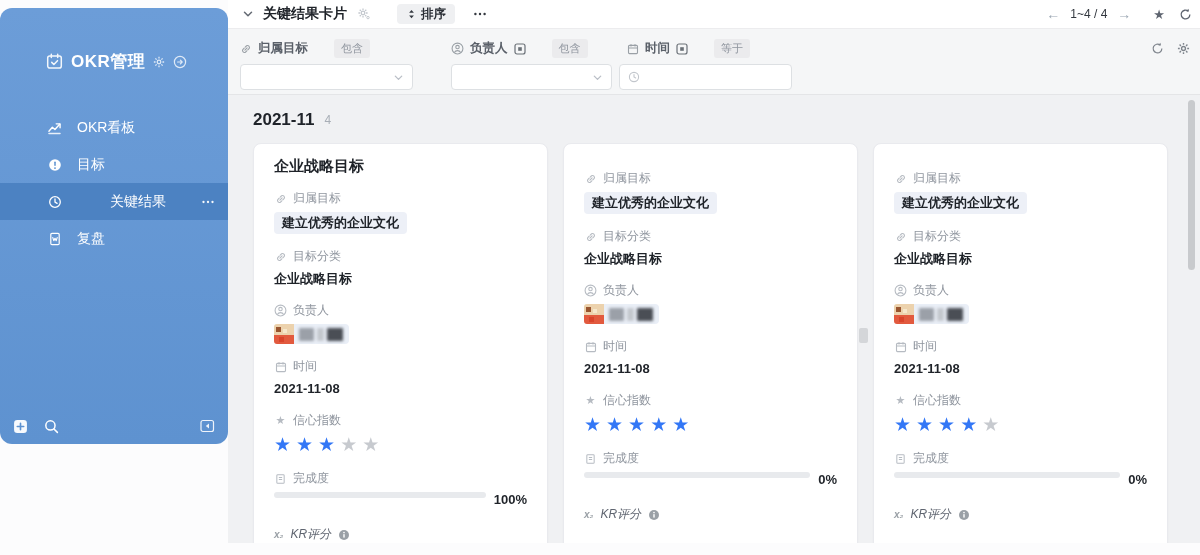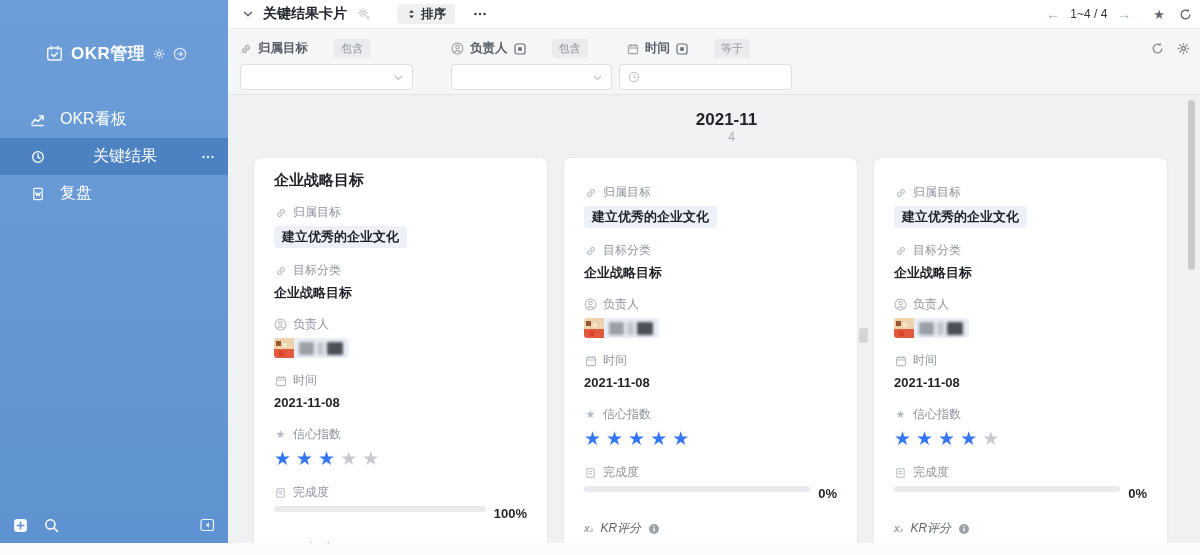--- a/index.html
+++ b/index.html
@@ -5,30 +5,31 @@
   * { box-sizing: border-box; margin: 0; padding: 0; }
   html,body { width:1200px; height:555px; overflow:hidden; }
   body {
     position: relative;
     font-family: "Liberation Sans", "DejaVu Sans", sans-serif;
     background: #fcfcfd;
     color: #1f2329;
   }
   
   .sidebar {
-    position:absolute; left:0; top:0; width:228px; height:543px;
+    position:absolute; left:0; top:8px; width:228px; height:436px;
     background: linear-gradient(180deg,#6c9dd8 0%, #5e92d0 100%);
     color:#fff;
+    border-radius:12px;
   }
   .sb-header { display:flex; align-items:center; padding:42px 0 0 46px; gap:8px; }
   .sb-title { font-size:17px; font-weight:bold; letter-spacing:.5px; }
   .sb-hicon { display:inline-flex; opacity:.92; }
   .sb-menu { margin-top:36px; }
-  .sb-item { height:37px; display:flex; align-items:center; padding-left:30px; gap:15px;
-             font-size:16px; cursor:pointer; position:relative; }
+  .sb-item { height:37px; display:flex; align-items:center; padding-left:47px; gap:15px;
+             font-size:14px; cursor:pointer; position:relative; }
   .sb-item.selected { background:#4c82c2;gap:48px; }
   .sb-ico { width:15px; display:inline-flex; justify-content:center; }
   .sb-dots { position:absolute; right:13px; top:13px; display:inline-flex; }
   .sb-footer { position:absolute; left:0; right:0; bottom:0; height:36px;
                display:flex; align-items:center; padding:0 13px; }
   .sb-footer .gap { width:16px; }
   .sb-footer .spacer { flex:1; }
   .ftr-ico { display:inline-flex; cursor:pointer; }
 
   
@@ -70,21 +71,21 @@
   .f-input .chev { margin-left:auto; display:inline-flex; color:#b9bec6; }
   .f-input .clock { display:inline-flex; color:#c2c6cc; }
   .fb-right { position:absolute; right:10px; top:13px; display:flex; gap:13px; color:#7f858d; }
   .fb-right .ic { display:inline-flex; cursor:pointer; }
 
   
   .content {
     position:absolute; left:228px; top:95px; width:972px; height:448px;
     background:#f0f1f3; overflow:hidden;
   }
-  .group-hd { padding:15px 0 13px 25px; display:flex; align-items:center;flex-direction:column; }
+  .group-hd { padding:15px 0 13px 25px; display:flex; align-items:center; }
   .group-title { font-size:17px; font-weight:bold; }
   .group-count { font-size:12px; color:#a8aeb6; margin-left:10px; }
   .cards { display:flex; gap:15px; padding-left:25px; }
   .card {
     width:295px; min-height:520px; background:#fff; border:1px solid #e9eaee;
     border-radius:8px; padding:12px 20px 20px 20px;
     box-shadow:0 1px 2px rgba(0,0,0,.03); cursor:pointer; flex:none;
   }
   .c-title { font-size:15px; font-weight:bold; height:20px; line-height:20px;
              white-space:nowrap; overflow:hidden; }
@@ -161,20 +162,30 @@
     <div class="sb-item">
       <span class="sb-ico">
         <svg width="15" height="15" viewBox="0 0 14 14" fill="none" stroke="#fff" stroke-width="1.3" stroke-linecap="round" stroke-linejoin="round">
             <path d="M1.8 10.5L5 6.8l2.4 2L11.8 4"></path>
             <path d="M12.2 7.2V3.6H8.6"></path>
             <path d="M1.8 12.6h10.4" opacity=".85"></path>
           </svg>
       </span>
       <span class="sb-label">OKR看板</span>
     </div>
+    <div class="sb-item">
+      <span class="sb-ico">
+        <svg width="14" height="14" viewBox="0 0 14 14">
+            <circle cx="7" cy="7" r="5.8" fill="#fff"></circle>
+            <rect x="6.25" y="3.5" width="1.5" height="4.5" rx=".7" fill="#5d92d1"></rect>
+            <circle cx="7" cy="10.1" r=".95" fill="#5d92d1"></circle>
+          </svg>
+      </span>
+      <span class="sb-label">目标</span>
+    </div>
     <div class="sb-item selected">
       <span class="sb-ico">
         <svg width="14" height="14" viewBox="0 0 14 14" fill="none" stroke="#fff" stroke-width="1.3" stroke-linecap="round">
             <circle cx="7" cy="7" r="5.3"></circle>
             <path d="M7 4v3.1l2.1 1.3"></path>
           </svg>
       </span>
       <span class="sb-label">关键结果</span>
       <span class="sb-dots">
         <svg width="14" height="12" viewBox="0 0 14 12" fill="rgba(255,255,255,.95)">

